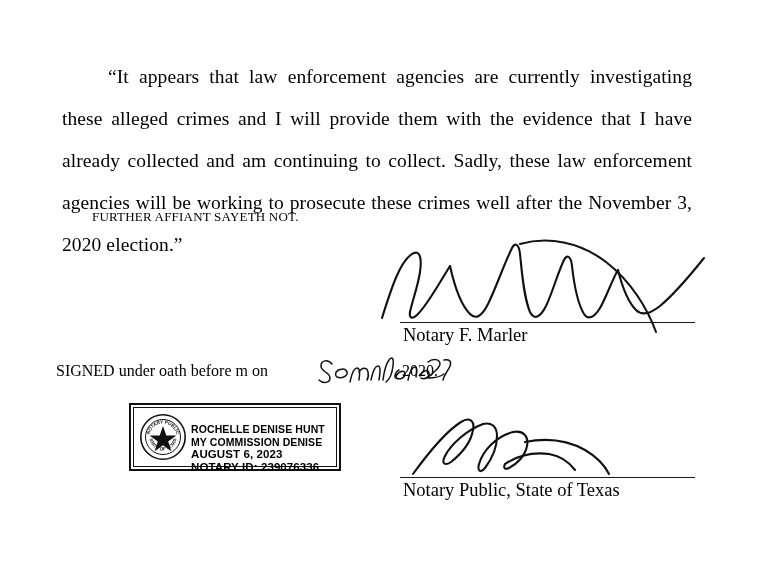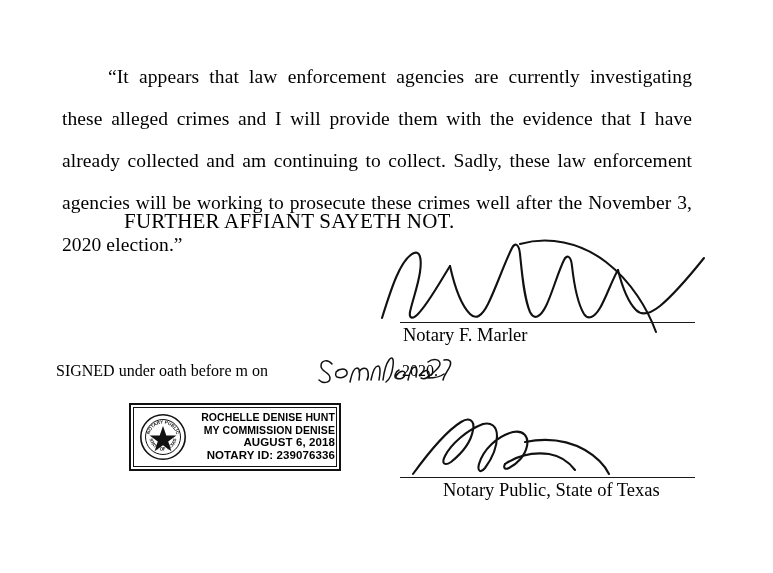--- a/index.html
+++ b/index.html
@@ -30,23 +30,23 @@
     font-size: 19.5px;
     line-height: 42px;
     text-align: justify;
     text-align-last: left;
     text-indent: 46px;
     letter-spacing: 0.1px;
   }
 
   .further-line {
     position: absolute;
-    left: 124px;
+    left: 92px;
     top: 209px;
-    font-size: 21px;
+    font-size: 13px;
     letter-spacing: 0.2px;
     white-space: nowrap;
   }
 
   
   .sig-line-affiant {
     position: absolute;
     left: 400px;
     top: 322px;
     width: 295px;
@@ -110,23 +110,23 @@
   .stamp-seal {
     position: absolute;
     left: 10px;
     top: 10px;
     width: 48px;
     height: 48px;
   }
   .stamp-text {
     position: absolute;
     left: 62px;
-    top: 8px;
+    top: 20px;
     right: 6px;
-    text-align: right;
+    text-align: left;
     font-family: "Liberation Sans", sans-serif;
     font-size: 10.5px;
     line-height: 12.6px;
     font-weight: bold;
     letter-spacing: 0.1px;
   }
   .stamp-text .big {
     font-size: 11.5px;
   }
 
@@ -137,21 +137,20 @@
     top: 477px;
     width: 295px;
     border-bottom: 1.4px solid #1a1a1a;
   }
   .notary-caption {
     position: absolute;
     left: 403px;
     top: 480px;
     font-size: 18.5px;
     white-space: nowrap;
-    margin-left: 40px;
   }
   .notary-scrawl {
     position: absolute;
     left: 405px;
     top: 408px;
     width: 230px;
     height: 78px;
     pointer-events: none;
   }
 </style>
@@ -210,21 +209,21 @@
       </text>
       <text font-family="Liberation Sans, sans-serif" font-size="4.6" font-weight="bold" fill="#111">
         <textPath href="#sealBot" startOffset="50%" text-anchor="middle">STATE OF TEXAS</textPath>
       </text>
       <polygon points="24,13 27.3,22.6 37.4,22.6 29.2,28.6 32.4,38.2 24,32.3 15.6,38.2 18.8,28.6 10.6,22.6 20.7,22.6" fill="#111"></polygon>
     </svg>
 
     <div class="stamp-text">
       <div>ROCHELLE DENISE HUNT</div>
       <div>MY COMMISSION DENISE</div>
-      <div class="big">AUGUST 6, 2018</div>
+      <div class="big">AUGUST 6, 2023</div>
       <div class="big">NOTARY ID: 239076336</div>
     </div>
   </div>
 
   <svg class="notary-scrawl" viewBox="0 0 230 78">
     <g fill="none" stroke="#111" stroke-width="2.1" stroke-linecap="round" stroke-linejoin="round">
       <path d="M8,66 C24,44 40,24 56,14 C64,9 70,12 68,22 C66,34 56,46 46,54 C40,58 36,56 40,48 C46,36 62,22 78,16"></path>
       <path d="M78,16 C86,14 92,18 92,28 C92,40 86,52 80,60 C76,65 72,64 74,56 C78,42 92,28 108,24 C118,22 124,28 122,38 C120,48 112,56 104,60 C100,62 98,60 100,56"></path>
       <path d="M100,56 C112,48 128,44 144,46 C156,48 164,54 170,62"></path>
       <path d="M120,34 C140,30 162,32 180,42 C192,49 200,58 204,66"></path>

